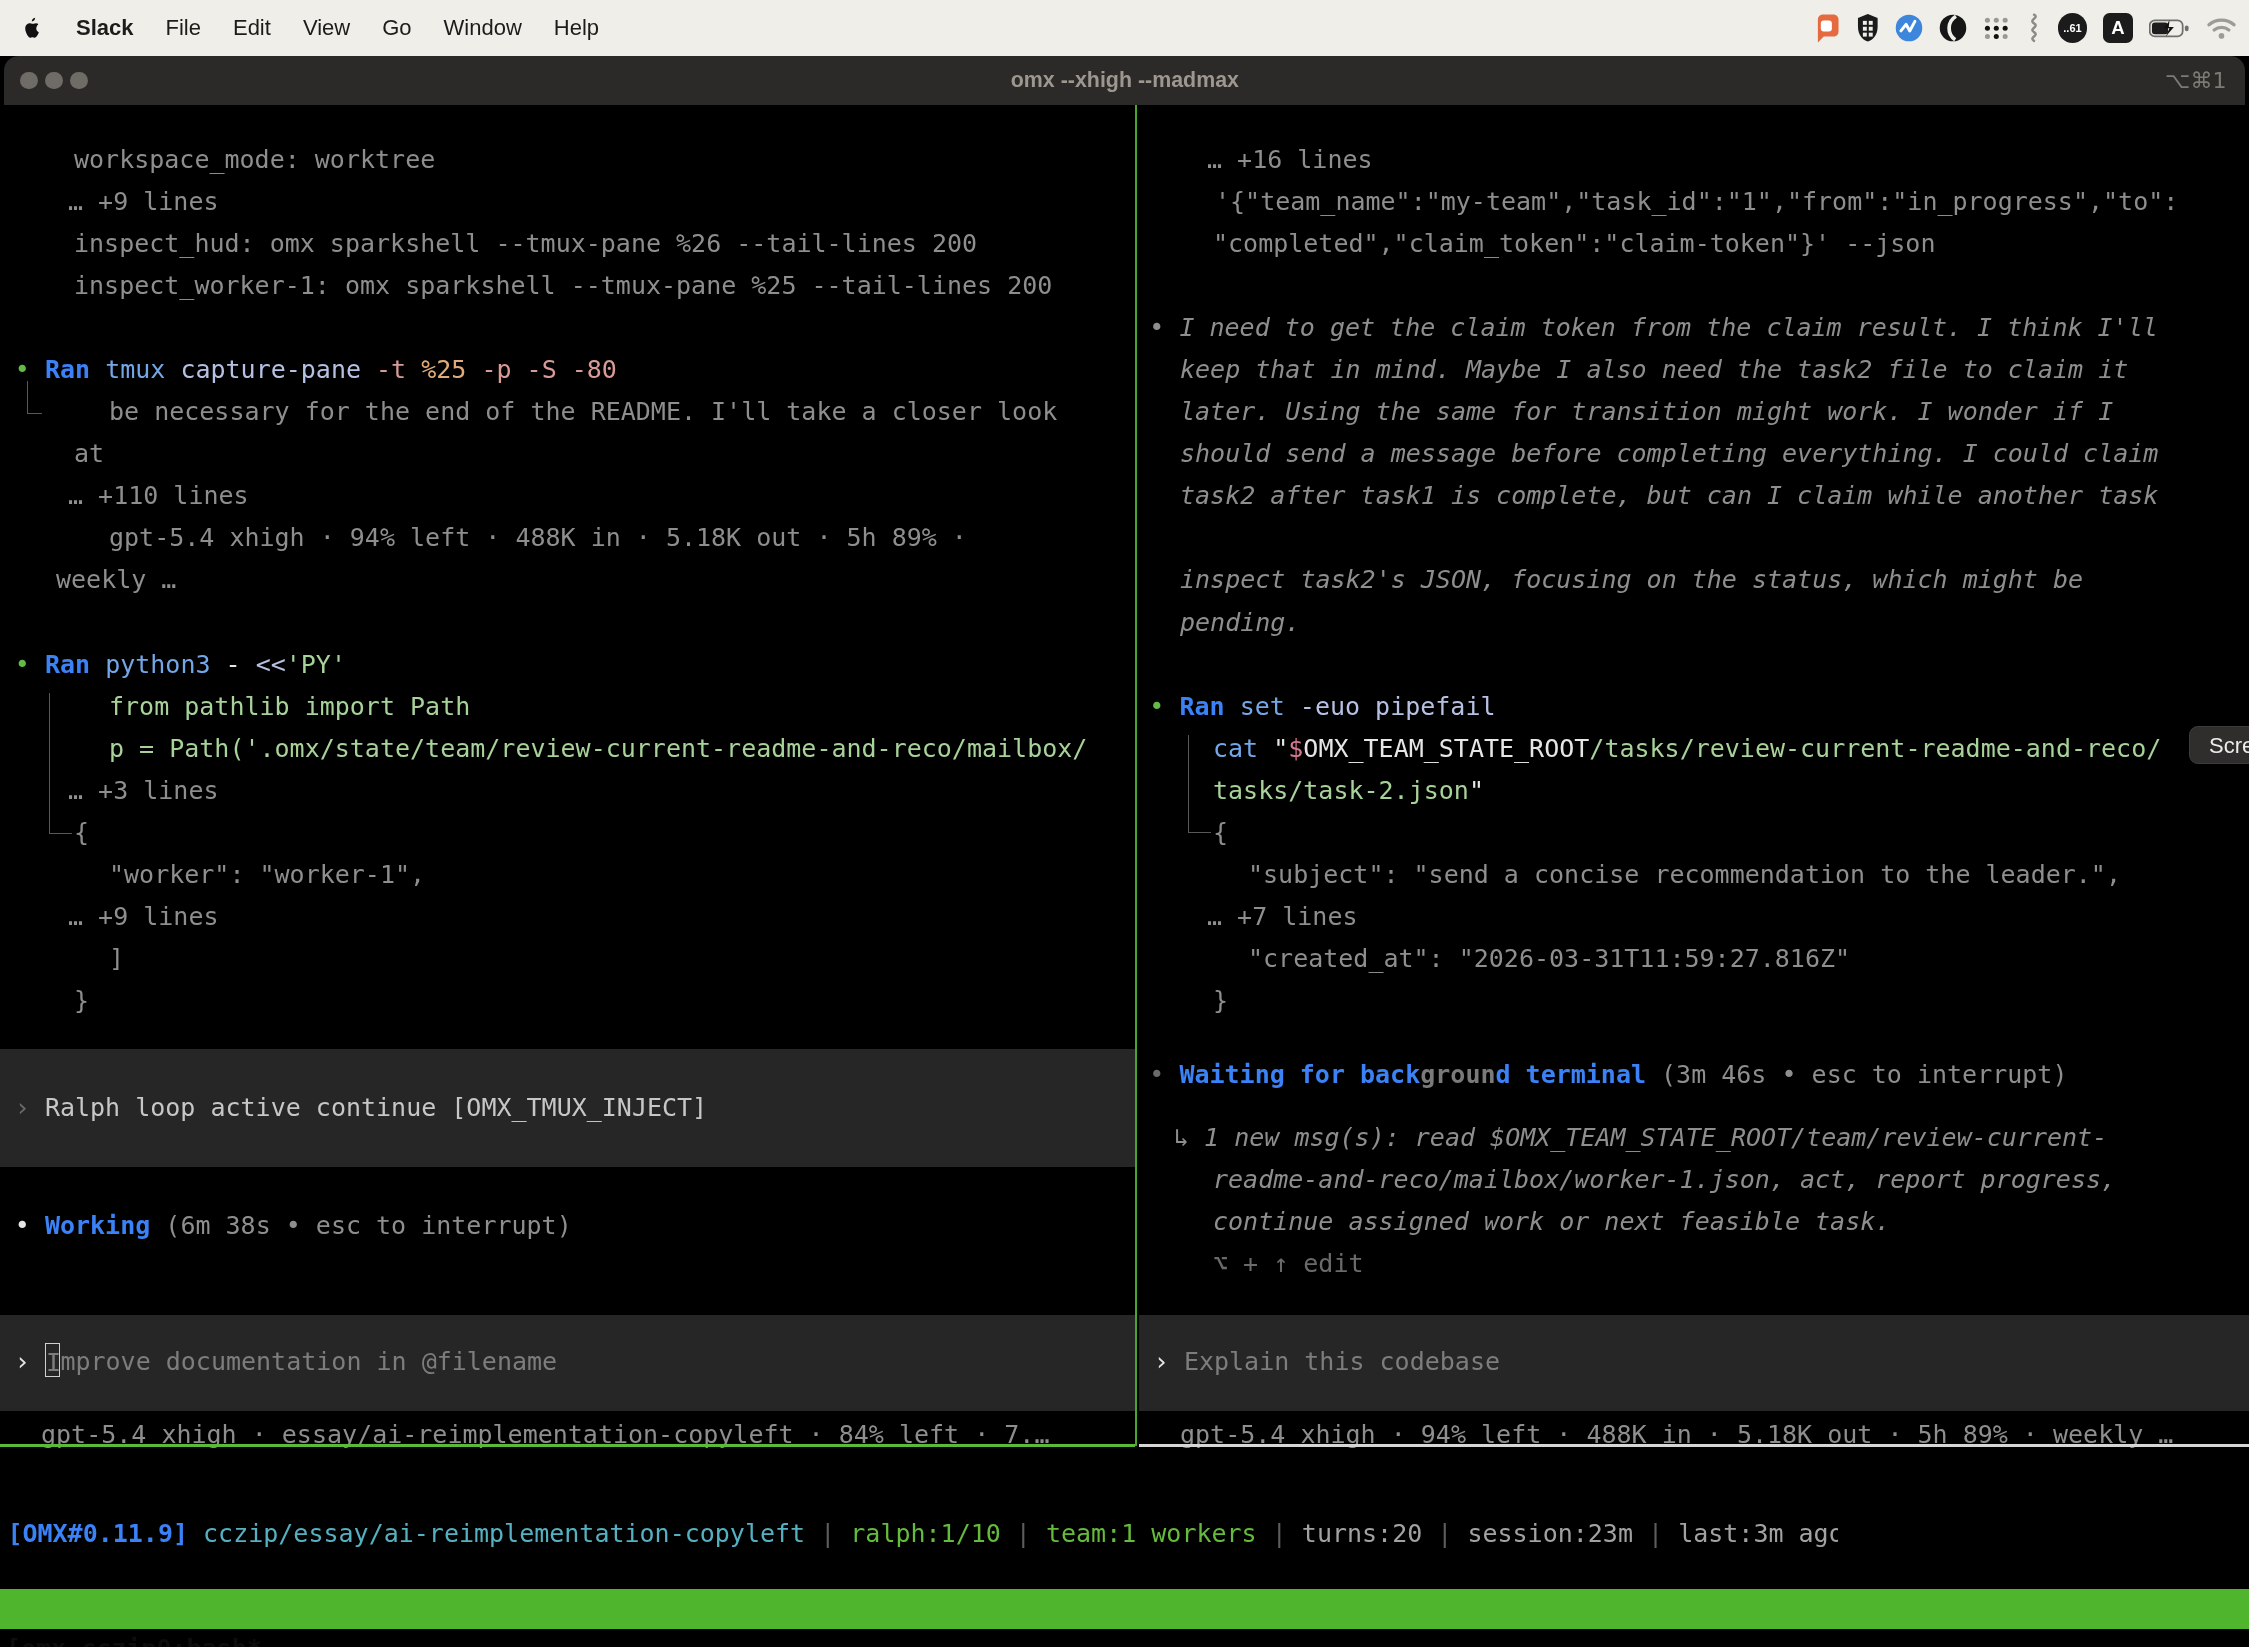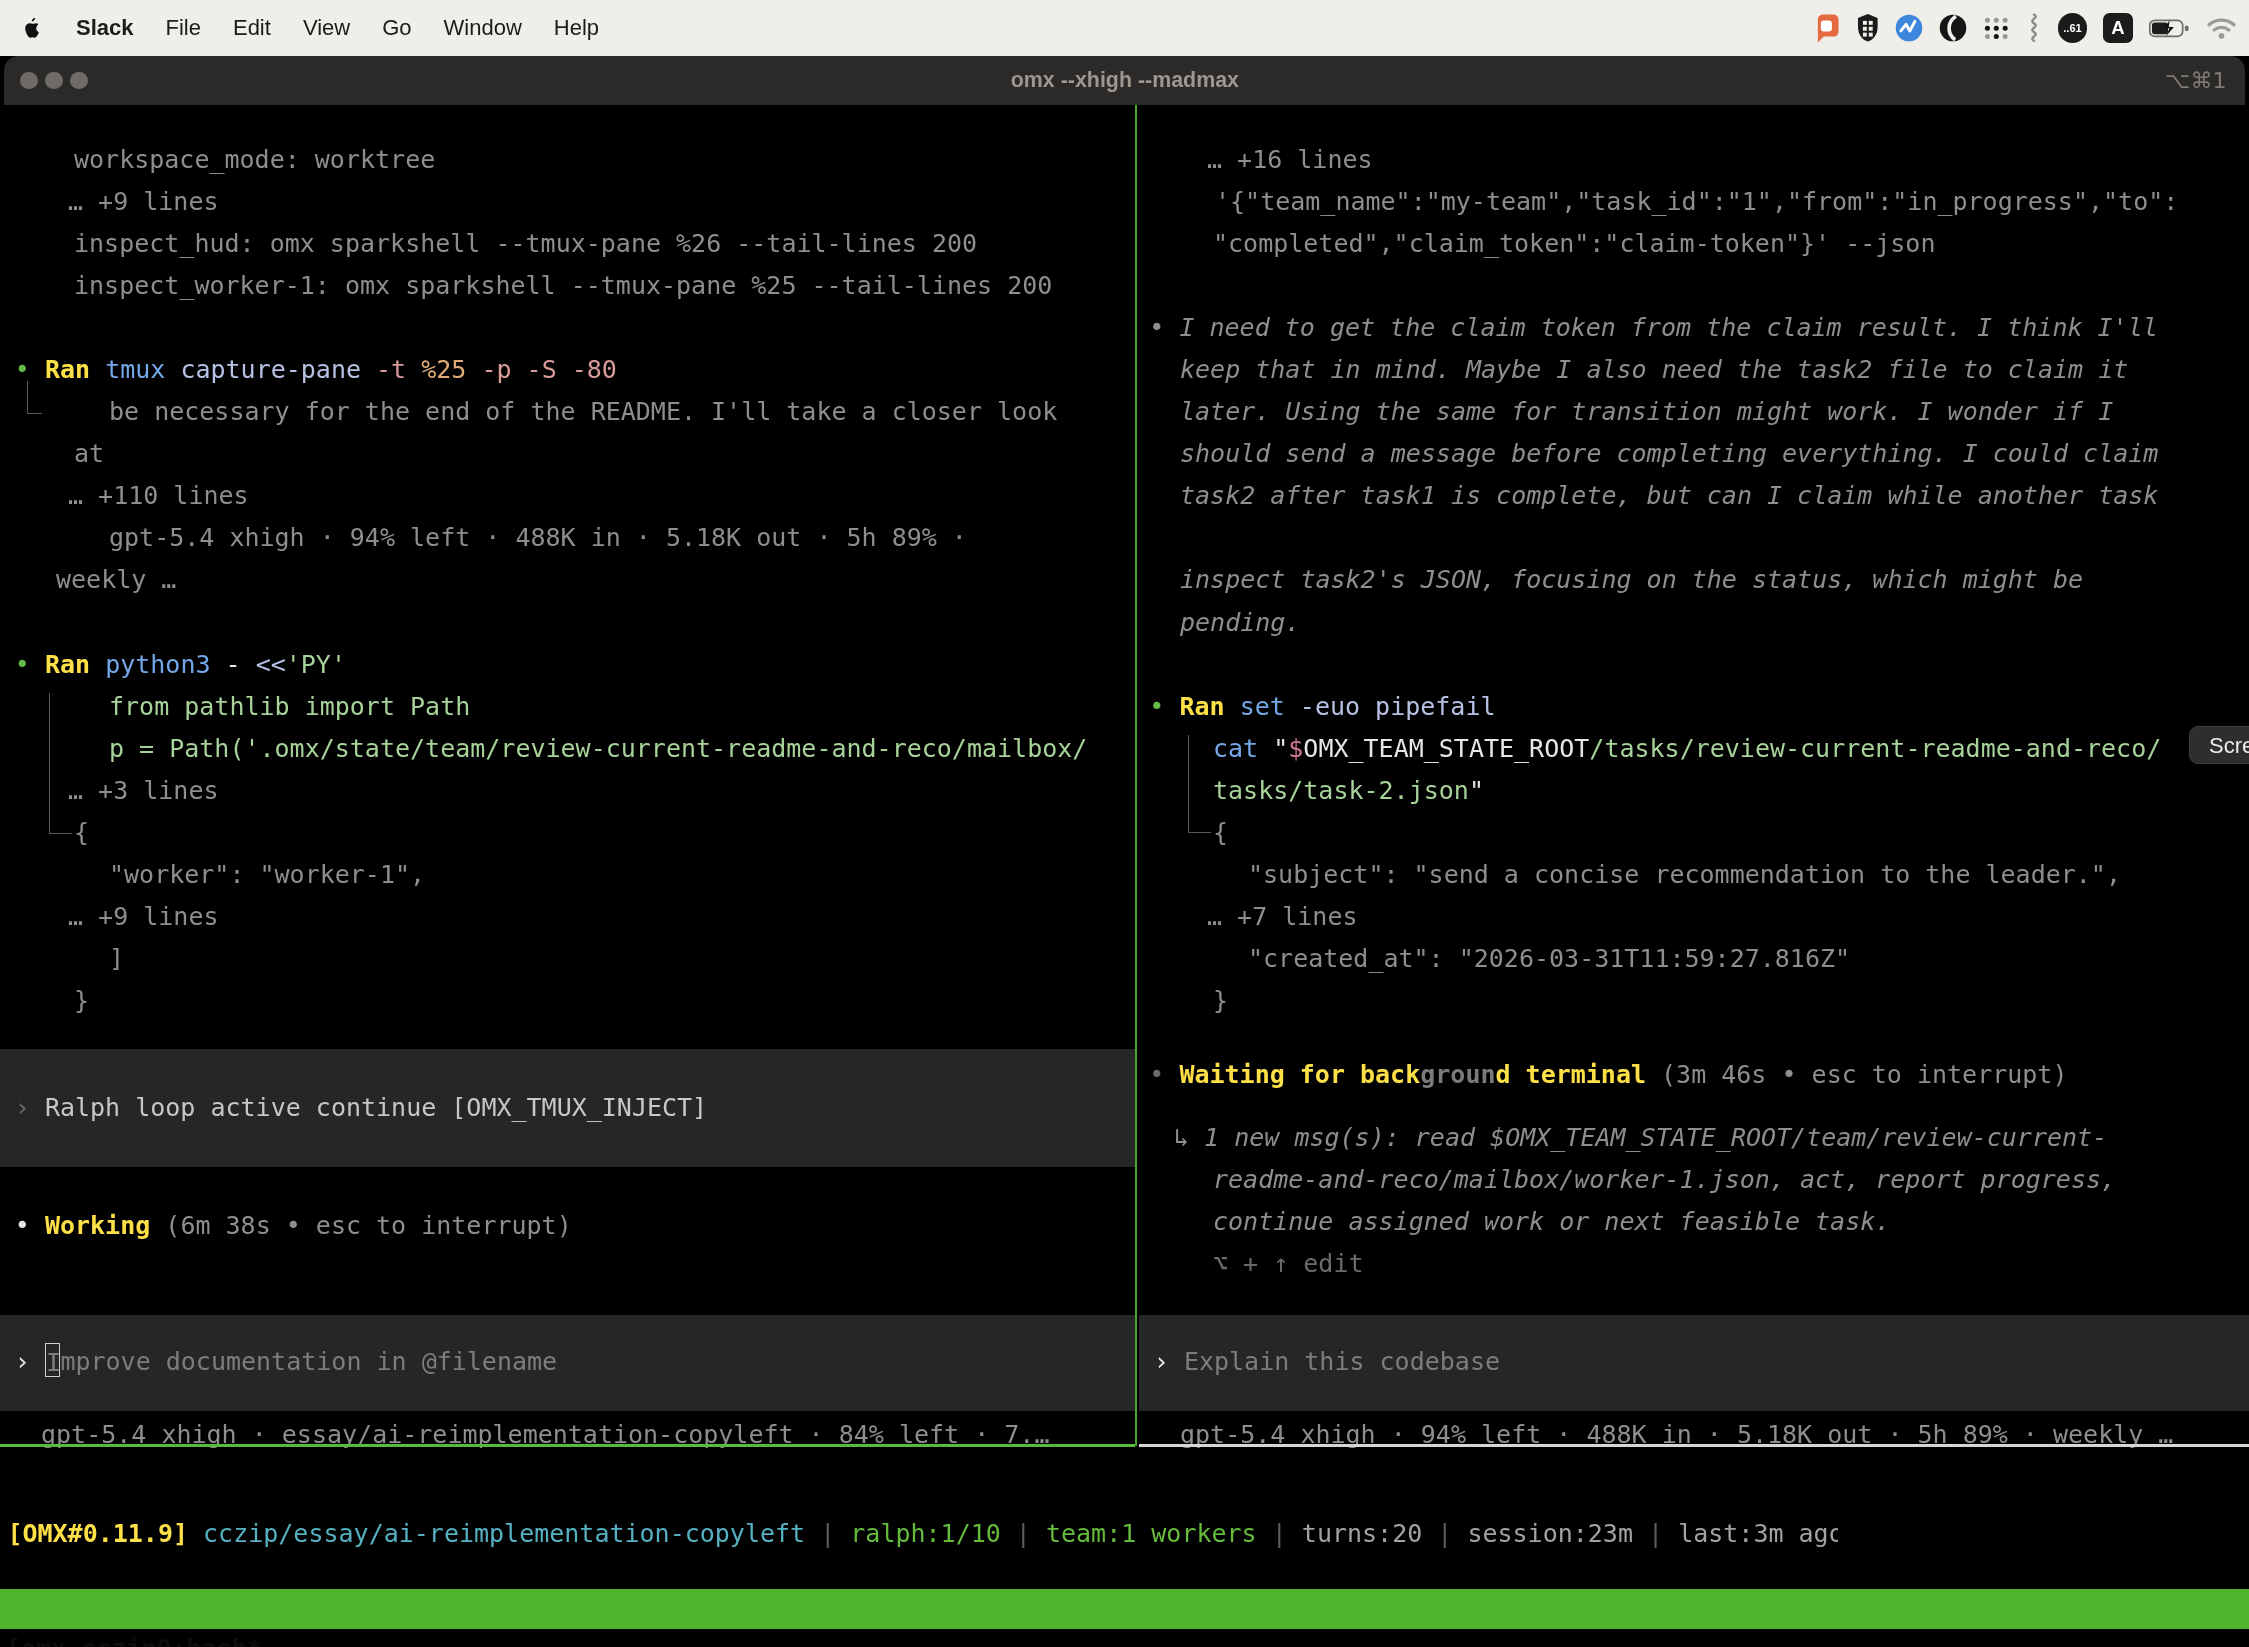--- a/index.html
+++ b/index.html
@@ -27,21 +27,21 @@
     color:#9d978f;font-family:"Liberation Sans",sans-serif;font-size:21.4px;font-weight:bold;}
   .wshort{position:absolute;top:0;right:19px;height:49px;line-height:49px;color:#7e7a74;
     font-size:22px;font-family:"DejaVu Sans",sans-serif;}
   
   .pane{position:absolute;top:0;height:1648px;overflow:hidden;margin-top:28px;}
   .tline{position:absolute;height:42px;line-height:42px;white-space:pre;font-size:25px;}
   .band{position:absolute;left:0;width:100%;background:#262626;}
   .rule{position:absolute;border-left:1.5px solid #585858;border-bottom:1.5px solid #585858;}
   .i{font-style:italic;}
   .g{color:#8e8e8e}.dim{color:#6a6a6a}.lg{color:#c7c7c7}
-  .w{color:#e6e6e6}.wb{color:#fde047;font-weight:bold}.shm{color:#7a7a7a;font-weight:bold}
+  .w{color:#e6e6e6}.wb{color:#3b82f6;font-weight:bold}.shm{color:#7a7a7a;font-weight:bold}
   .gb{color:#62ba47}.grn{color:#a7d299}.blu{color:#74a7e8}.per{color:#b6c0e3}
   .sal{color:#d89b97}.org{color:#e0ab79}.pnk{color:#d47a90}
   .cyn{color:#55b1c2}.bgr{color:#64bb3c}.st{color:#a2a2a2}.sep{color:#5d5d5d}
   .ph{color:#7d7d7d}
   .cur{display:inline-block;box-sizing:border-box;width:15.5px;height:34px;line-height:37px;
     border:1.5px solid #cfcfcf;color:#7d7d7d;vertical-align:-7.4px;overflow:hidden;}
   .vdivider{position:absolute;left:1135px;top:105px;width:2.2px;height:1341px;background:#47a62b;}
   .hb-left{position:absolute;left:0;top:1444px;width:1135px;height:3px;background:#5abb38;}
   .hb-right{position:absolute;left:1139px;top:1444px;width:1111px;height:3px;background:#d6d6d6;}
   

